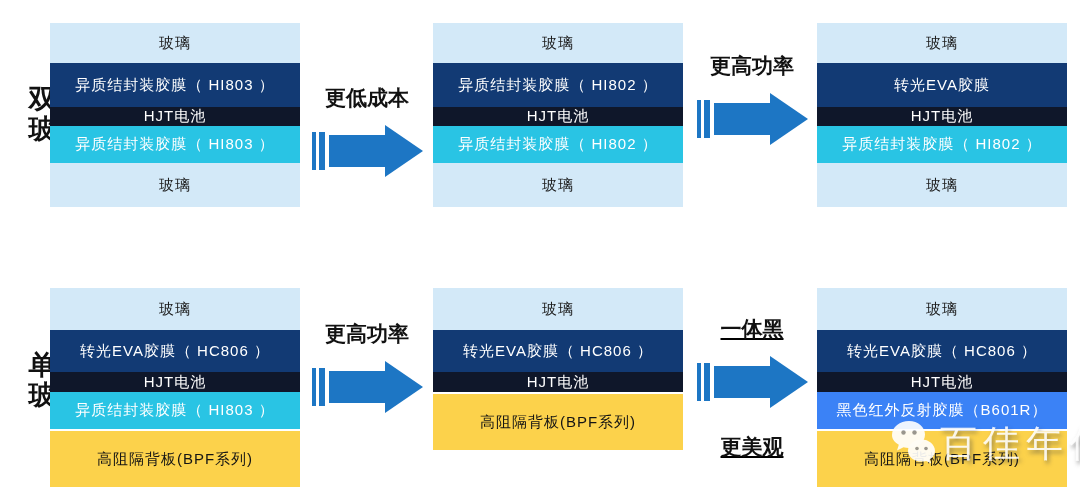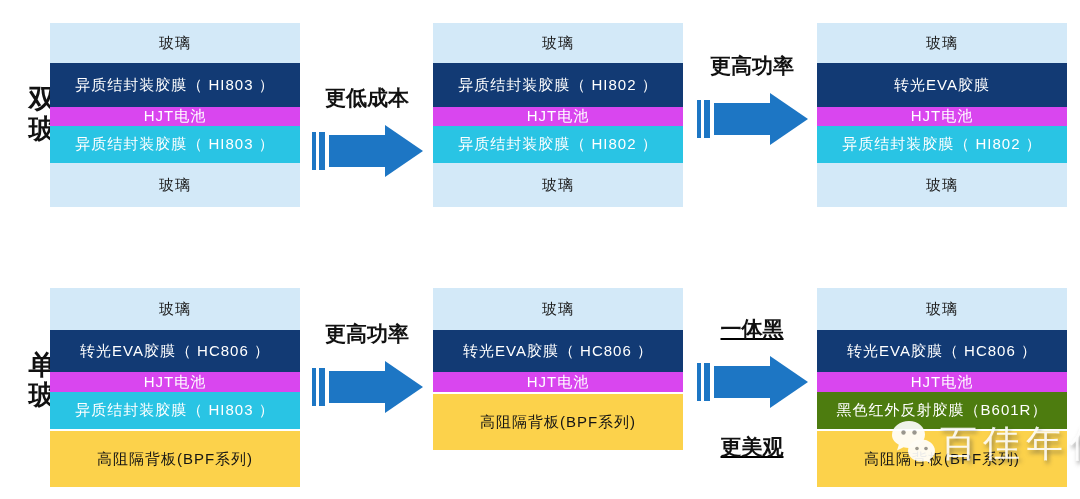--- a/index.html
+++ b/index.html
@@ -13,25 +13,25 @@
   }
   .side1{left:27px;top:84px;}
   .side2{left:27px;top:350px;}
   .stack{position:absolute;width:250px;}
   .layer{
     display:flex;align-items:center;justify-content:center;
     font-size:15px;font-weight:normal;letter-spacing:1px;white-space:nowrap;
   }
   .l-glass{background:#d3e9f8;color:#1b1b1b;}
   .l-navy{background:#123a74;color:#ffffff;}
-  .l-orange{background:#d946ef;color:#ffffff;}
+  .l-orange{background:#0f172a;color:#ffffff;}
   .l-cyan{background:#29c4e4;color:#ffffff;}
   .l-yellow{background:#fcd24b;color:#141414;}
   .l-white{background:#ffffff;color:#141414;}
-  .l-black{background:#4d7c0f;color:#ffffff;}
+  .l-black{background:#3b82f6;color:#ffffff;}
   
   .h-g1{height:40px;} .h-n1{height:44px;} .h-c1{height:19px;} .h-e1{height:37px;} .h-gb1{height:44px;}
   
   .h-g2{height:42px;} .h-n2{height:42px;} .h-c2{height:20px;} .h-e2{height:37px;} .h-y2{height:56px;margin-top:2px;}
   .r1s1{left:50px;top:23px;} .r1s2{left:433px;top:23px;} .r1s3{left:817px;top:23px;}
   .r2s1{left:50px;top:288px;} .r2s2{left:433px;top:288px;} .r2s3{left:817px;top:288px;}
   .arrow-block{position:absolute;width:130px;text-align:center;}
   .r1a1{left:302px;top:52px;margin-top:32px;} .r1a2{left:687px;top:52px;}
   .r2a1{left:302px;top:320px;} .r2a2{left:687px;top:315px;text-decoration:underline;}
   .arrow-label{font-size:21px;font-weight:bold;color:#111;white-space:nowrap;}

